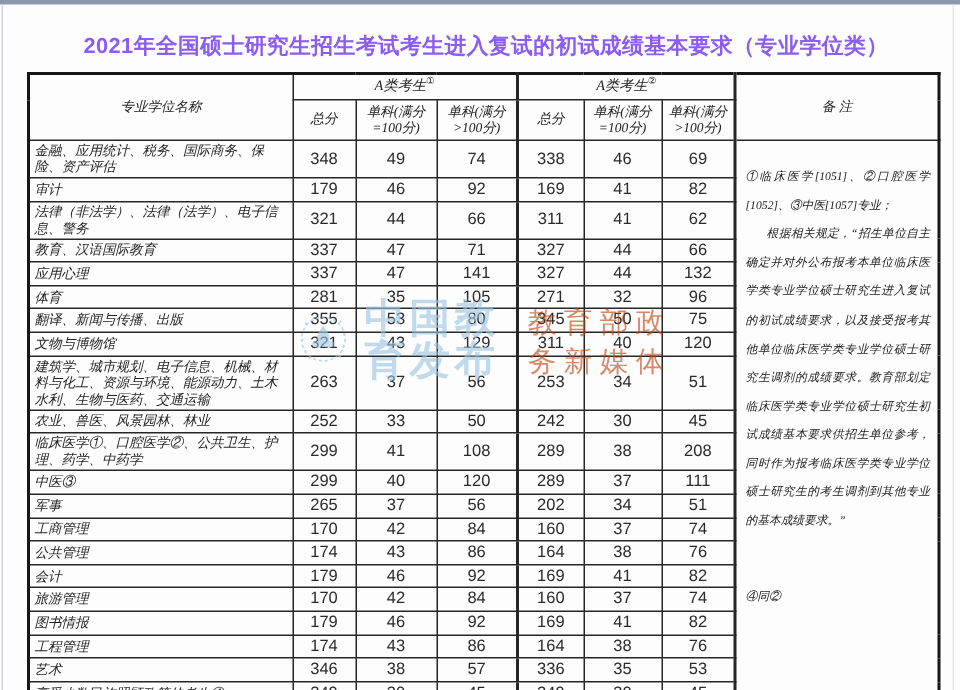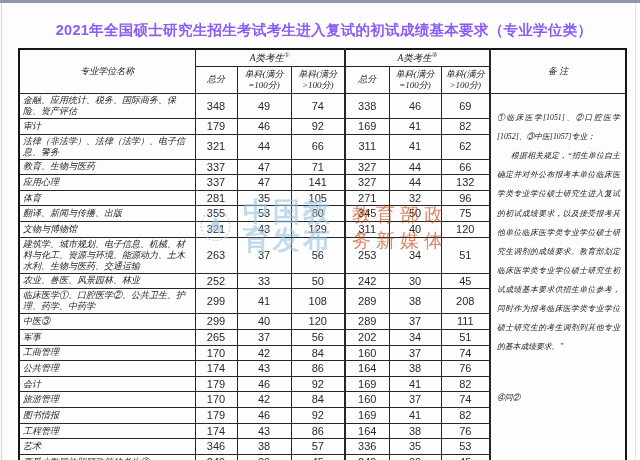--- a/index.html
+++ b/index.html
@@ -137,21 +137,21 @@
     <tr>
         <td class="name">法律（非法学）、法律（法学）、电子信息、警务</td>
         <td class="num">321</td>
         <td class="num">44</td>
         <td class="num">66</td>
         <td class="num bl2">311</td>
         <td class="num">41</td>
         <td class="num">62</td>
       </tr>
     <tr>
-        <td class="name">教育、生物与医药</td>
+        <td class="name">教育、汉语国际教育</td>
         <td class="num">337</td>
         <td class="num">47</td>
         <td class="num">71</td>
         <td class="num bl2">327</td>
         <td class="num">44</td>
         <td class="num">66</td>
       </tr>
     <tr>
         <td class="name">应用心理</td>
         <td class="num">337</td>

